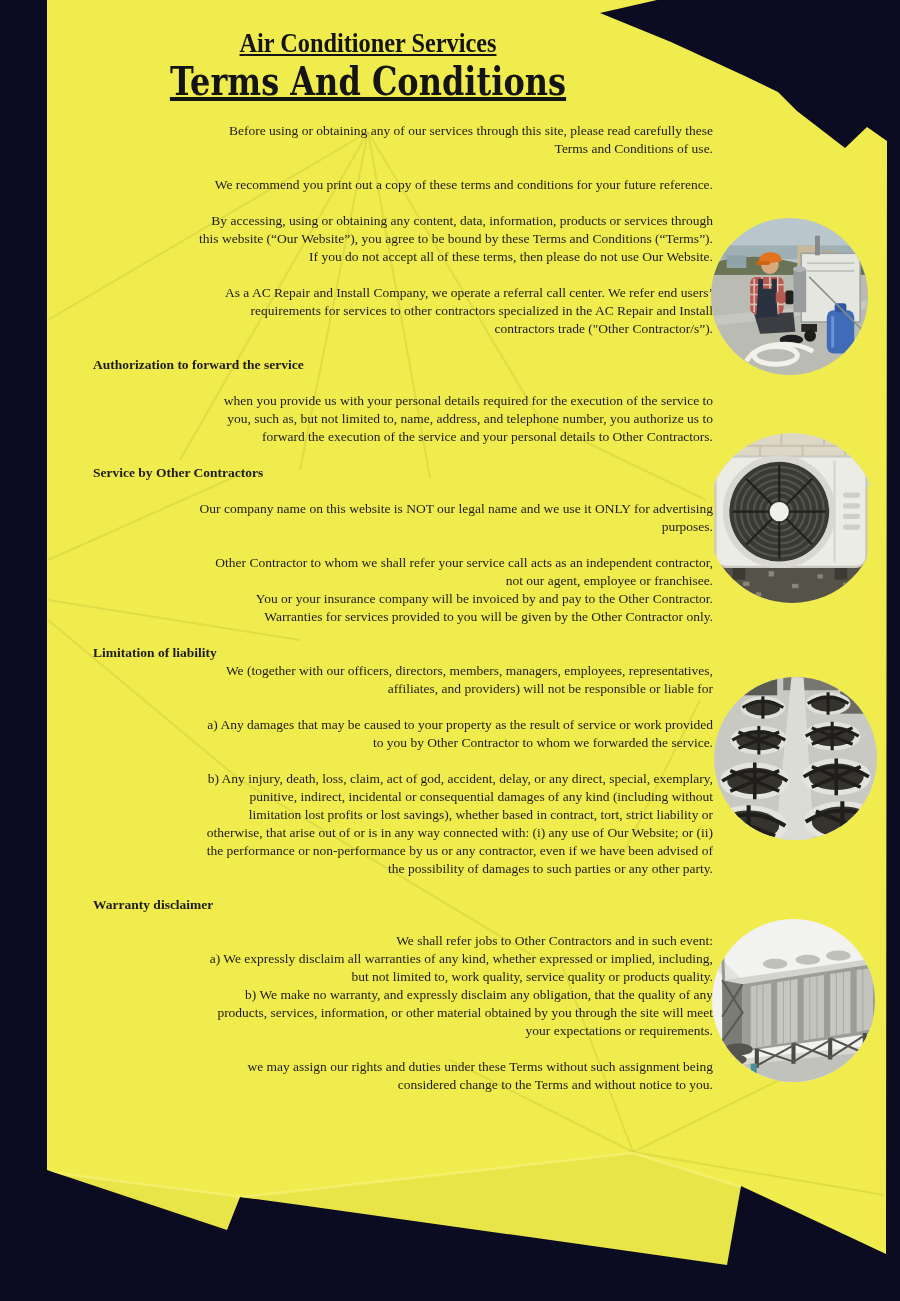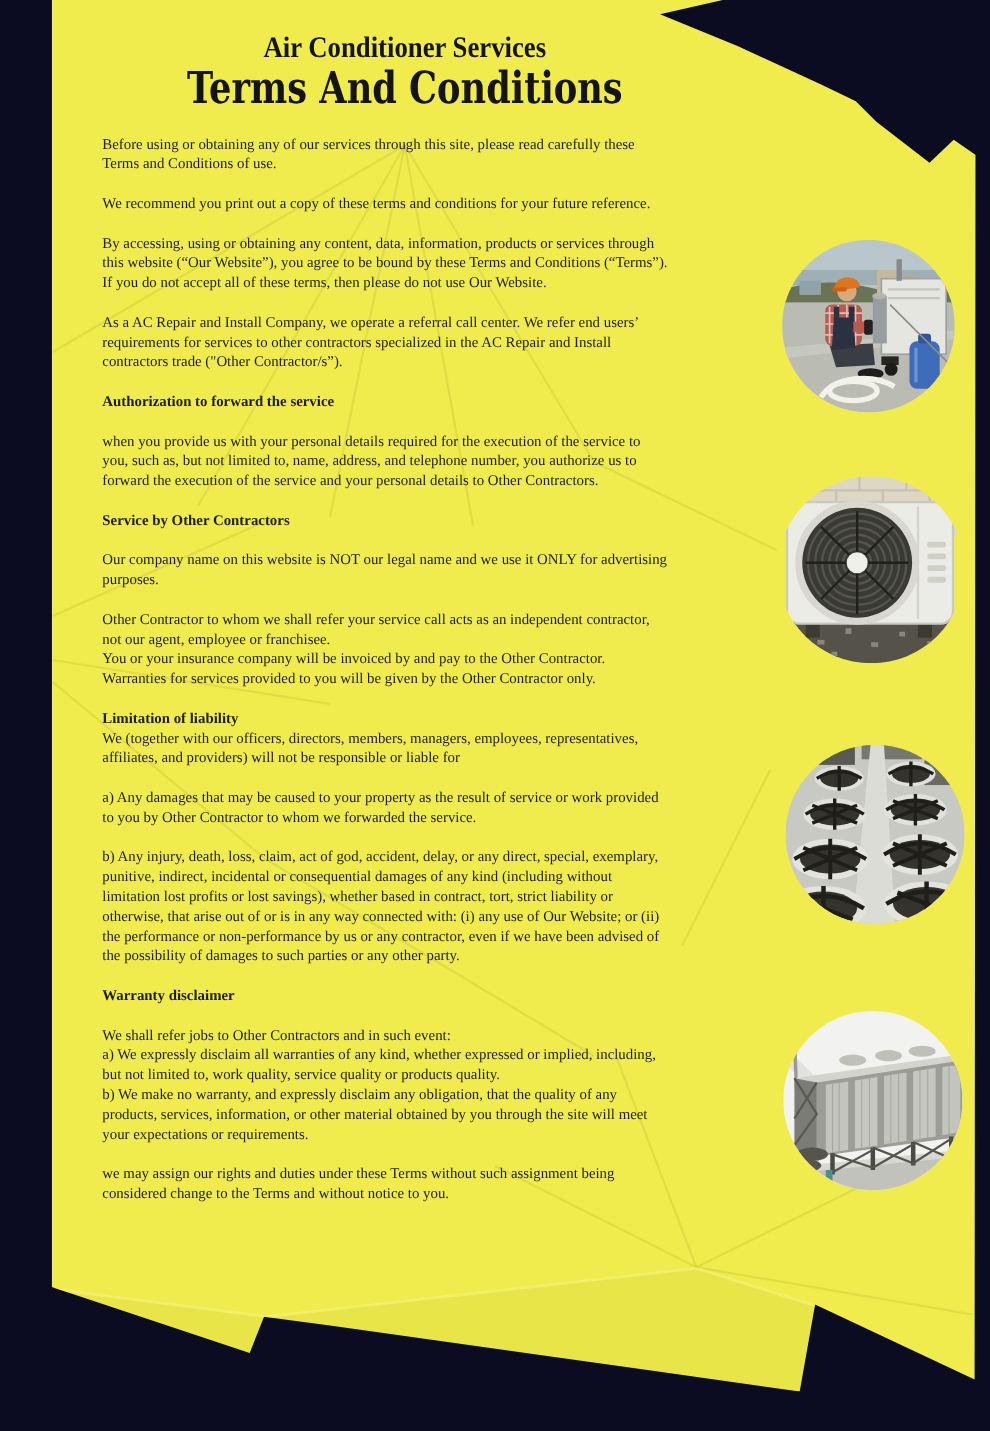--- a/index.html
+++ b/index.html
@@ -3,30 +3,30 @@
 <meta charset="utf-8">
 <style>
   html,body{margin:0;padding:0;background:#0b0b21;}
   .stage{position:relative;width:900px;height:1301px;background:#0b0b21;overflow:hidden;
          font-family:"Liberation Serif", serif;}
   .paper{position:absolute;inset:0;background:#f0ec4d;
          clip-path:polygon(47px 0,657px 0,600px 13px,671px 42px,747px 77px,778px 92px,
            797px 111px,845px 148px,867px 127px,887px 141px,886px 1254px,741px 1186px,
            727px 1265px,600px 1247px,300px 1205px,240px 1197px,227px 1230px,47px 1170px);}
   .creases{position:absolute;inset:0;pointer-events:none;}
-  .titlebox{position:absolute;left:48px;top:28px;width:640px;text-align:center;color:#141414;}
+  .titlebox{position:absolute;left:48px;top:28px;width:640px;text-align:center;color:#141414;text-decoration:underline;}
   .subtitle{font-family:"Liberation Serif",serif;font-weight:700;font-size:27px;line-height:30px;
             transform:scaleX(.9);transform-origin:50% 50%;}
   .title{font-family:"DejaVu Serif",serif;font-weight:700;font-size:40px;line-height:42px;
          transform:scaleX(.8);transform-origin:50% 50%;margin-top:2px;letter-spacing:0;}
   .content{position:absolute;left:93px;top:122px;width:620px;color:#1c1c1c;
            font-size:13.5px;line-height:18px;}
   .block{margin-bottom:18px;}
   .block .h{font-weight:700;white-space:pre-line;}
-  .block .t{white-space:pre-line;}
+  .block .t{white-space:pre-line;text-align:right;}
   .photo{position:absolute;border-radius:50%;overflow:hidden;}
   .photo svg{display:block;width:100%;height:100%;}
   #photo-1{left:711px;top:218px;width:157px;height:157px;}
   #photo-2{left:707px;top:433px;width:170px;height:170px;}
   #photo-3{left:714px;top:677px;width:163px;height:163px;}
   #photo-4{left:712px;top:919px;width:163px;height:163px;}
 </style>
 </head>
 <body>
 

